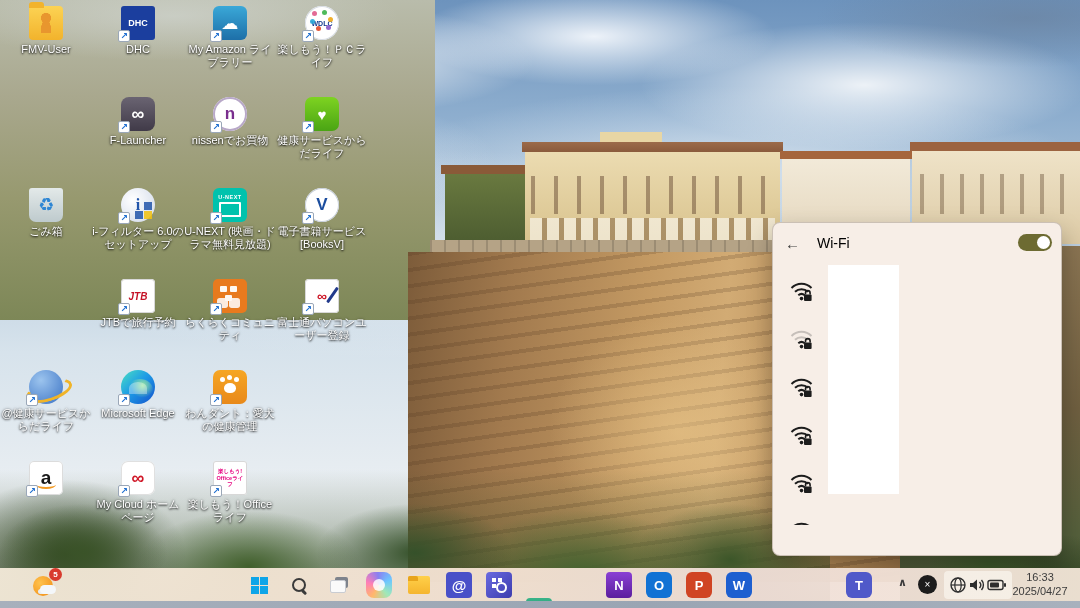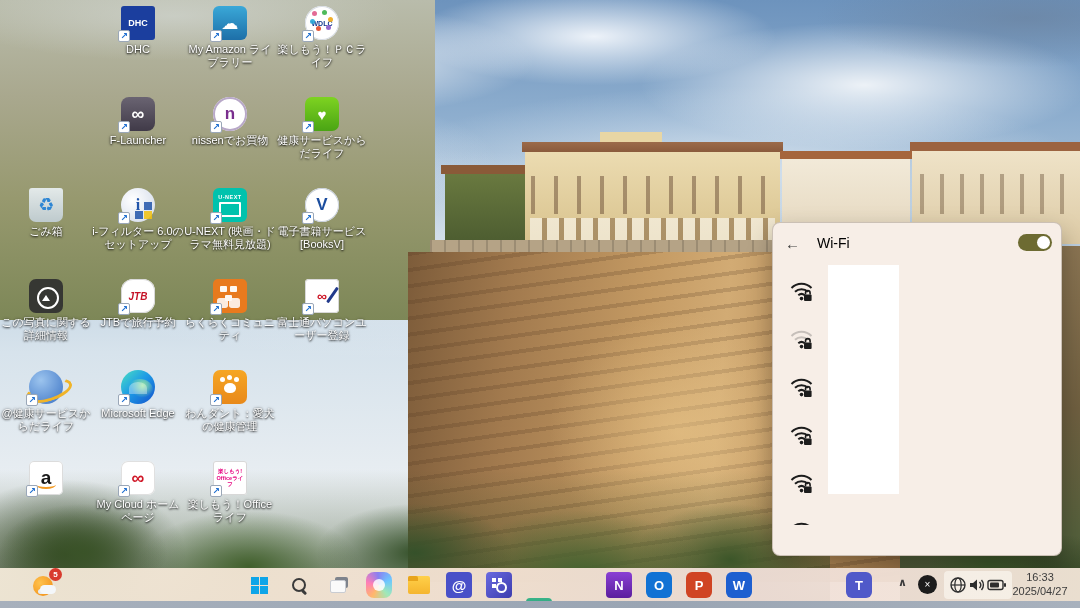--- a/index.html
+++ b/index.html
@@ -103,21 +103,21 @@
     color:#2255aa; font-size:16px; font-family:"Liberation Serif",serif; position:relative; }
   .i-ifilter::before { content:""; position:absolute; right:3px; bottom:3px; width:8px; height:8px; background:#f4c20d;
     box-shadow:-9px 0 0 #2255aa, 0 -9px 0 #2255aa; opacity:.85; }
   .i-unext { background:#00c2ad; border-radius:6px; font-size:5.5px; letter-spacing:.5px; flex-direction:column; position:relative; }
   .i-unext::after { content:""; width:18px; height:11px; border:2px solid #fff; border-radius:1px; margin-top:2px; }
   .i-booksv { background:#fff; border-radius:50%; box-shadow:inset 0 0 0 1px #c8d0da; color:#1b4d9e; font-size:17px; }
   .i-photo { background:rgba(48,48,48,.92); border-radius:7px; position:relative; }
   .i-photo::before { content:""; position:absolute; left:8px; top:8px; width:18px; height:18px; border:2px solid #fff; border-radius:50%; }
   .i-photo::after { content:""; position:absolute; left:13px; top:16px; width:0; height:0;
     border-left:4px solid transparent; border-right:4px solid transparent; border-bottom:6px solid #fff; }
-  .i-jtb { background:#fff; border-radius:12px; color:#c41227; font-size:10px; font-style:italic;
+  .i-jtb { background:#fff; border-radius:4px; color:#c41227; font-size:10px; font-style:italic;
     box-shadow:inset 0 0 0 1px #d8d8d8; }
   .i-rakuraku { background:#e87a1e; border-radius:5px; position:relative; }
   .i-rakuraku::before { content:""; position:absolute; left:7px; top:7px; width:7px; height:6px; background:#fff; border-radius:1px;
     box-shadow:10px 0 0 #fff, 5px 9px 0 #fff, -1px 14px 0 2px rgba(255,255,255,.9), 11px 14px 0 2px rgba(255,255,255,.9); opacity:.95; }
   .i-fjuser { background:#fff; border-radius:4px; color:#cc1122; font-size:14px;
     box-shadow:inset 0 0 0 1px #d8d8d8; position:relative; }
   .i-fjuser::after { content:""; position:absolute; right:5px; top:7px; width:3px; height:18px; background:#223a8c;
     transform:rotate(35deg); border-radius:1px; }
   .i-nifty { background:radial-gradient(circle at 35% 30%, #9cc4ee, #3a72c4); border-radius:50%; position:relative; }
   .i-nifty::before { content:""; position:absolute; left:-4px; top:11px; width:42px; height:14px;
@@ -232,20 +232,26 @@
     <div class="bldg b-r1"></div>
     <div class="bldg b-r2"></div>
   </div>
   <div class="wp" id="wall"></div>
   <div class="wp" id="cliff"></div>
   <div class="wp" id="rock-right"></div>
   <div class="wp" id="green-left"></div>
   <div class="wp" id="green-band"></div>
   <div class="wp" id="green-br"></div>
 
+  <div class="dcell" style="left:0;top:6px">
+    <div class="dicon">
+        <div class="core i-folder"></div>
+      </div>
+    <div class="dlabel">FMV-User</div>
+    </div>
   <div class="dcell" style="left:92px;top:6px">
     <div class="dicon">
         <div class="core i-dhc">DHC</div>
       <span class="sc">↗</span>
       </div>
     <div class="dlabel">DHC</div>
     </div>
   <div class="dcell" style="left:184px;top:6px">
     <div class="dicon">
         <div class="core i-mycloudlib">☁</div>
@@ -304,26 +310,20 @@
     <div class="dlabel">U-NEXT (映画・ドラマ無料見放題)</div>
     </div>
   <div class="dcell" style="left:276px;top:188px">
     <div class="dicon">
         <div class="core i-booksv">V</div>
       <span class="sc">↗</span>
       </div>
     <div class="dlabel">電子書籍サービス [BooksV]</div>
     </div>
 
-  <div class="dcell" style="left:0;top:279px">
-    <div class="dicon">
-        <div class="core i-photo"></div>
-      </div>
-    <div class="dlabel">この写真に関する詳細情報</div>
-    </div>
   <div class="dcell" style="left:92px;top:279px">
     <div class="dicon">
         <div class="core i-jtb">JTB</div>
       <span class="sc">↗</span>
       </div>
     <div class="dlabel">JTBで旅行予約</div>
     </div>
   <div class="dcell" style="left:184px;top:279px">
     <div class="dicon">
         <div class="core i-rakuraku"></div>

